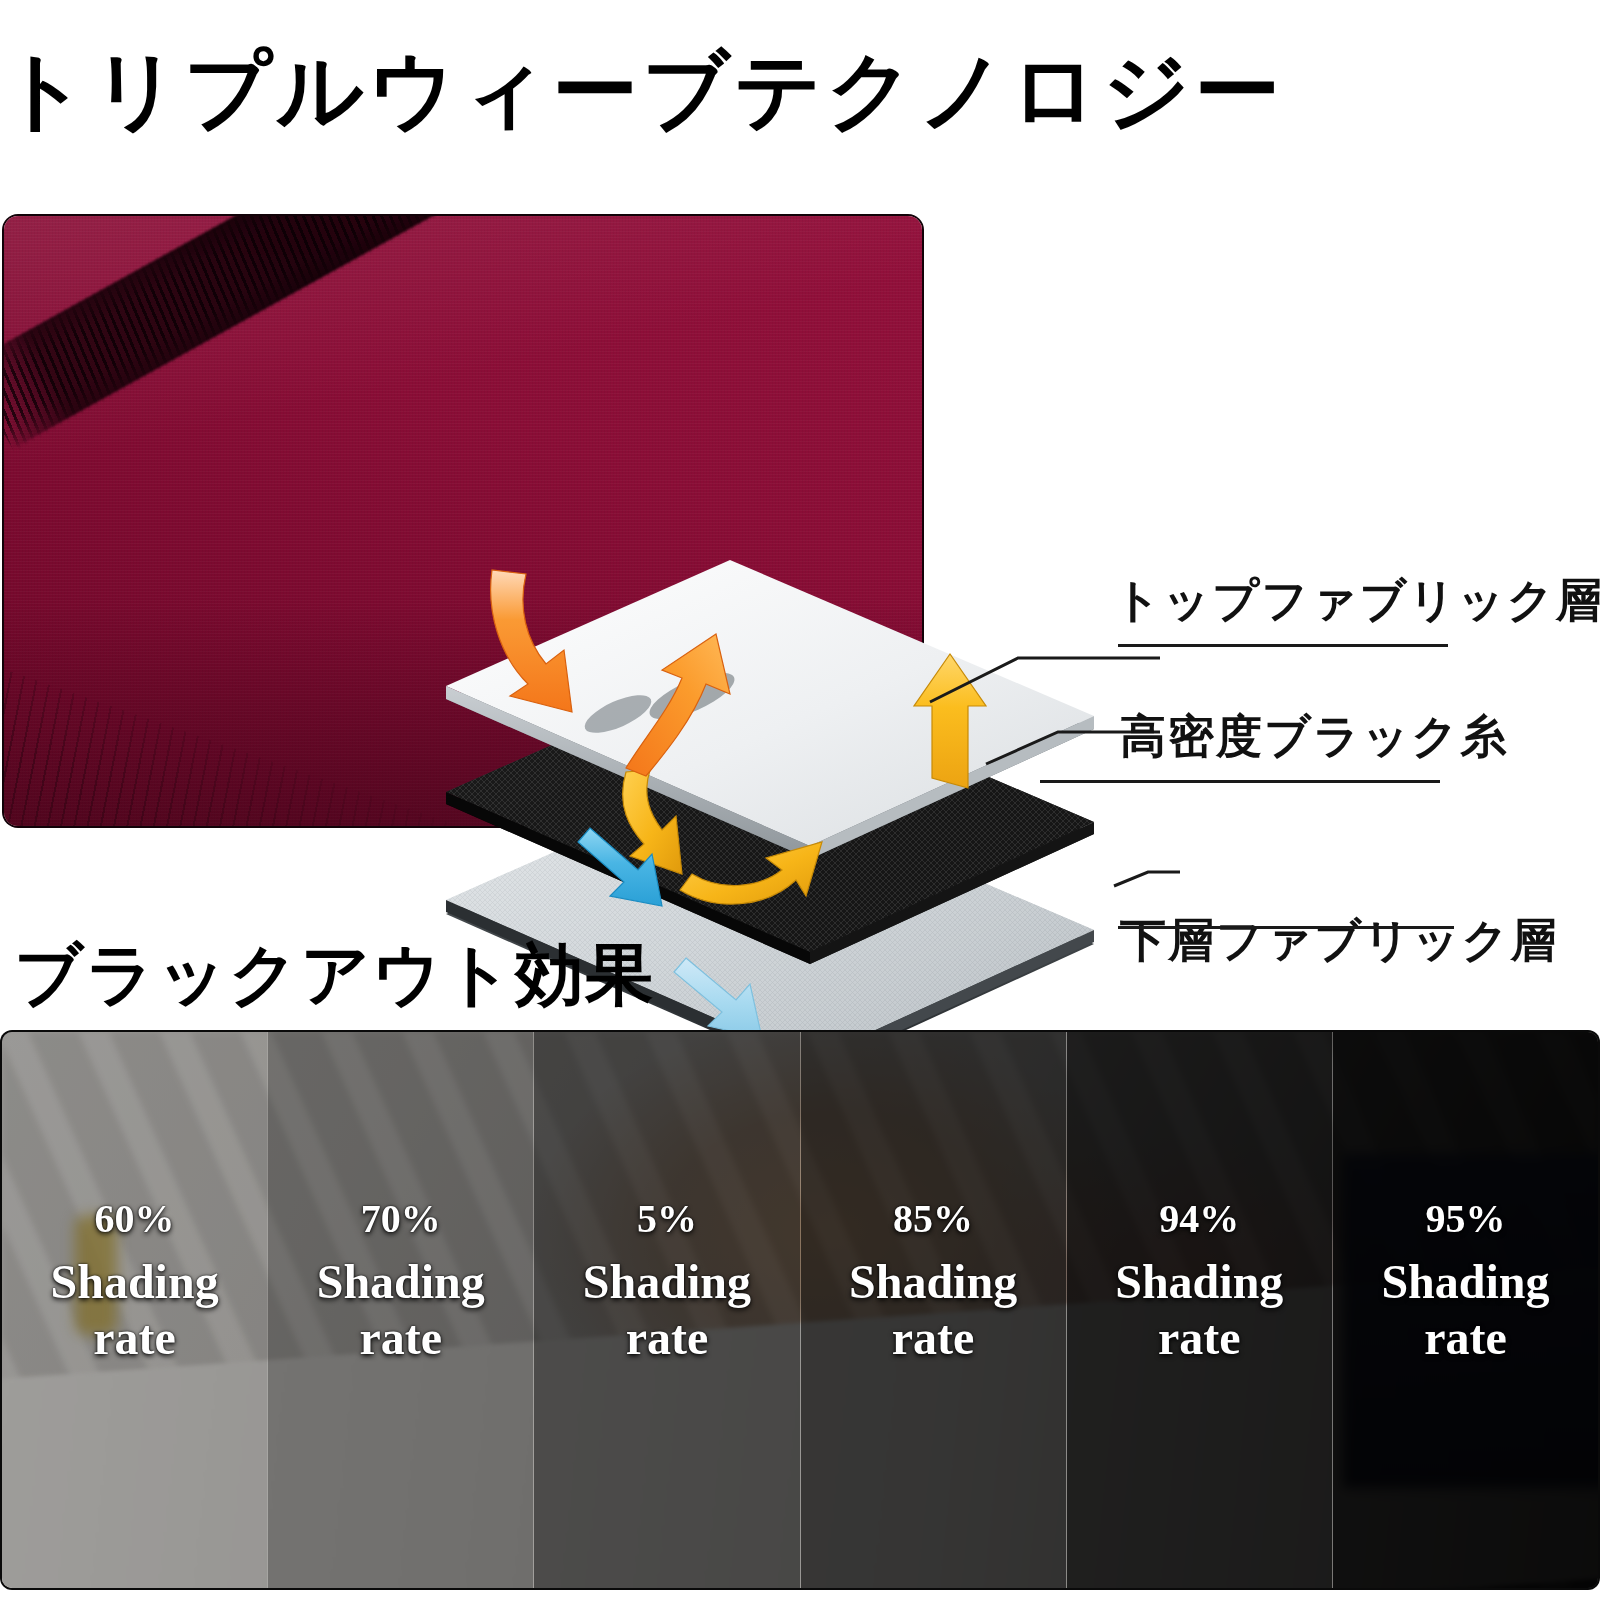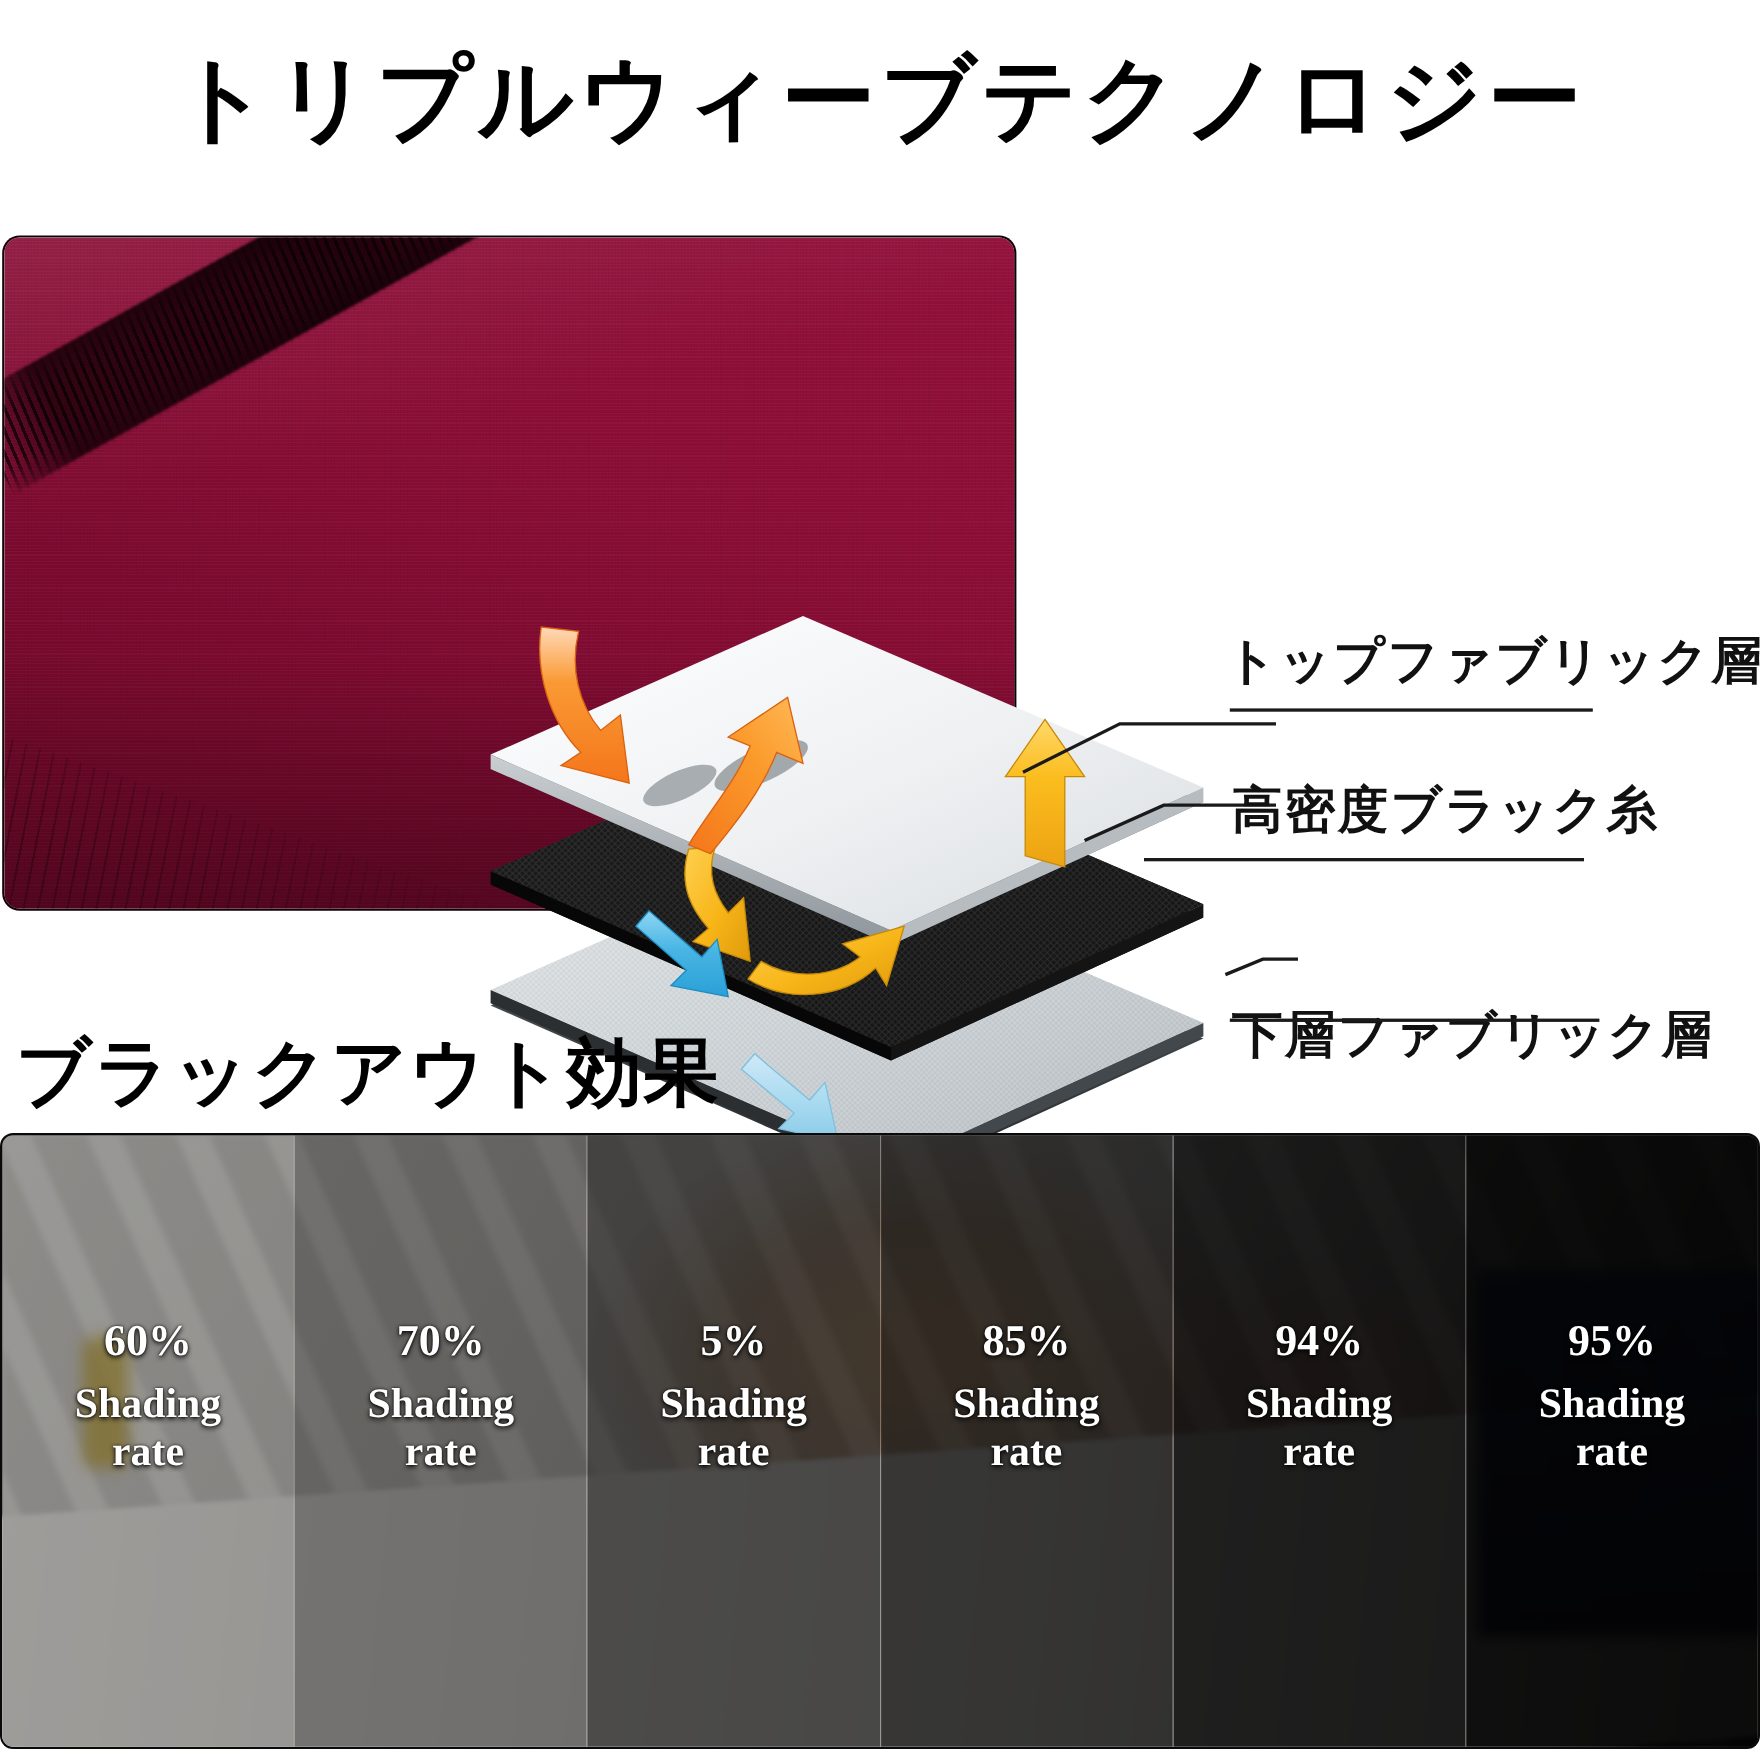--- a/index.html
+++ b/index.html
@@ -17,21 +17,21 @@
     background: #ffffff;
     overflow: hidden;
   }
 
   
   .page-title {
     position: absolute;
     left: 0;
     top: 44px;
     width: 1600px;
-    text-align: center;
+    text-align: left;
     font-size: 86px;
     line-height: 1.08;
     font-weight: 700;
     letter-spacing: 4px;
     color: #000000;
     white-space: nowrap;
   }
 
   
   .fabric-photo {
@@ -243,21 +243,21 @@
     text-shadow: 0 2px 5px rgba(0,0,0,0.95), 0 0 2px rgba(0,0,0,0.9);
     pointer-events: none;
   }
   .panel-pct {
     font-size: 40px;
     font-weight: 700;
     line-height: 1.05;
   }
   .panel-label {
     margin-top: 14px;
-    font-size: 38px;
+    font-size: 48px;
     font-weight: 700;
     line-height: 1.16;
     white-space: pre-line;
   }
 </style>
 </head>
 <body>
 
 <div id="page">
 

